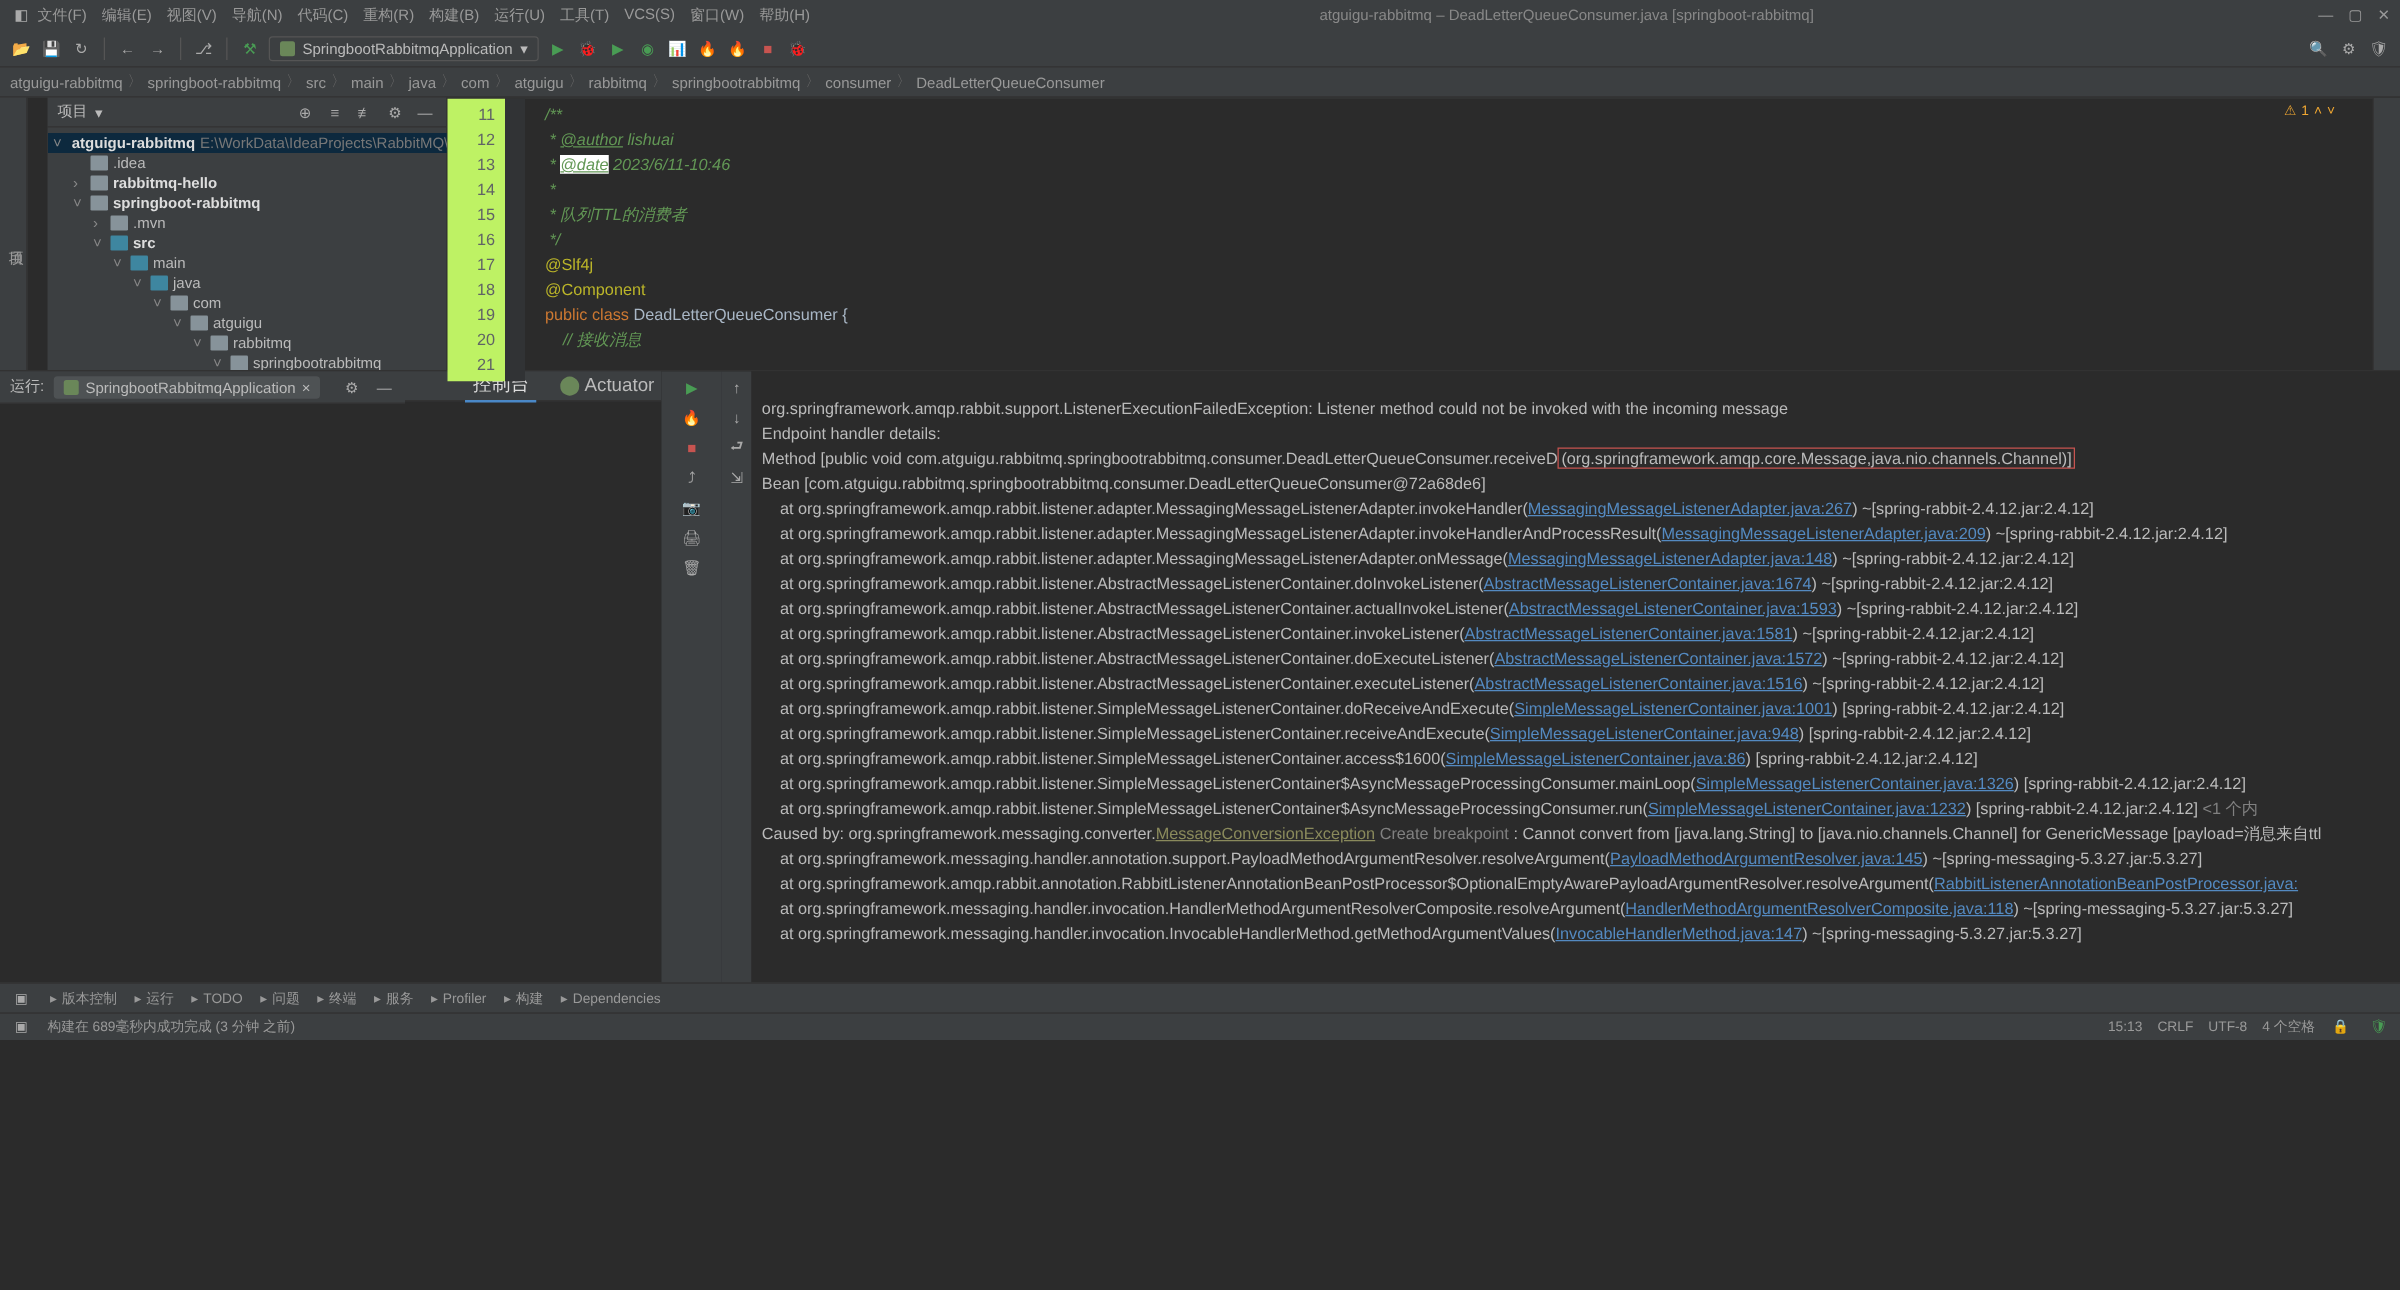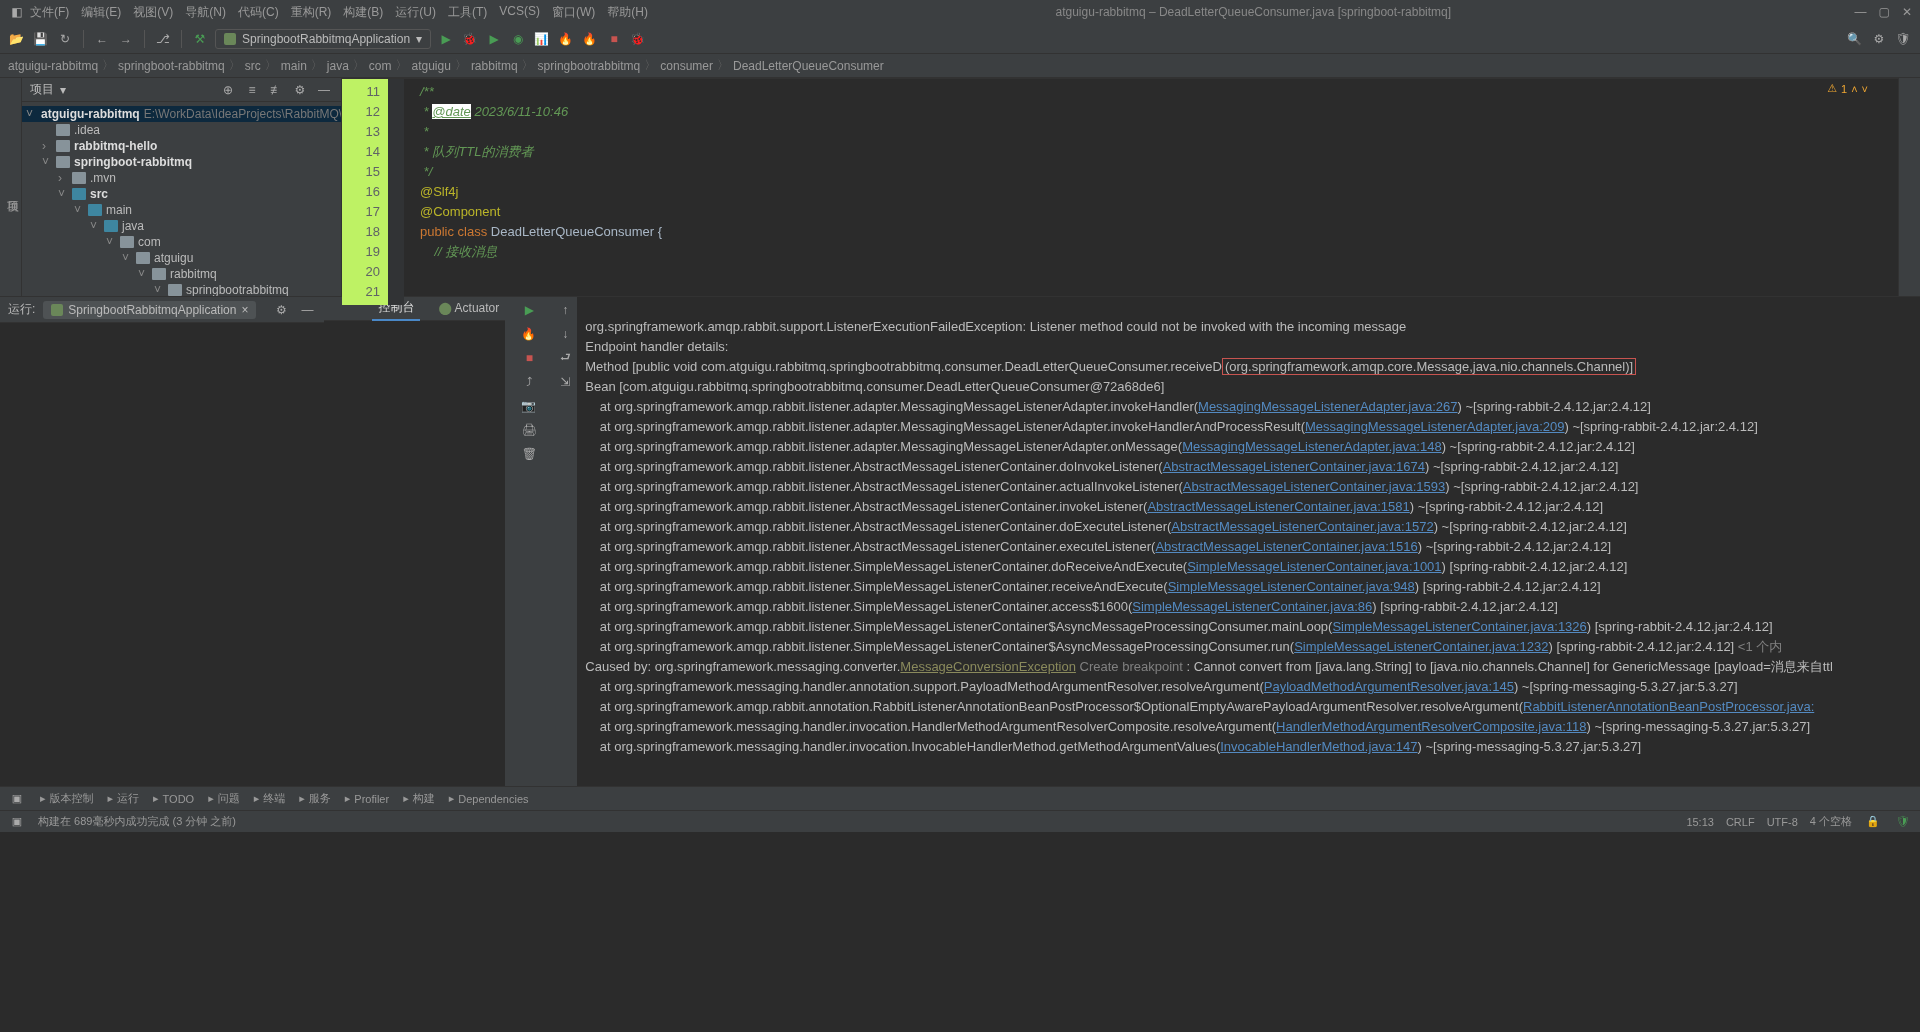--- a/index.html
+++ b/index.html
@@ -14,21 +14,21 @@
 .t-icon { width: 18px; height: 18px; display: inline-flex; align-items: center; justify-content: center; color: #aaa; cursor: pointer; }
 .runcfg { background: #3c3f41; border: 1px solid #555; padding: 2px 8px; border-radius: 3px; display: flex; align-items: center; gap: 6px; }
 .runcfg .sb-icon { width: 12px; height: 12px; background: #6a8759; border-radius: 2px; }
 .green { color: #499c54; }
 .red { color: #c75450; }
 .orange { color: #cc7832; }
 .breadcrumbs { height: 24px; background: #3c3f41; display: flex; align-items: center; padding: 0 8px; gap: 4px; color: #999; border-bottom: 1px solid #323232; }
 .breadcrumbs .chev { color: #666; }
 .main { display: flex; height: 218px; }
 .sidebar-left { width: 22px; background: #3c3f41; border-right: 1px solid #323232; writing-mode: vertical-rl; text-align: center; padding-top: 8px; color: #999; }
-.project-panel { width: 320px; background: #3c3f41; border-right: 1px solid #323232; display: flex; flex-direction: column; }
+.project-panel { width: 320px; background: #3c3f41; border-right: 1px solid #323232; display: flex; flex-direction: column; margin-left: 16px; }
 .panel-header { height: 24px; display: flex; align-items: center; padding: 0 8px; gap: 6px; border-bottom: 1px solid #323232; }
 .tree { flex: 1; overflow: auto; padding: 4px 0; font-size: 12px; }
 .tree-node { display: flex; align-items: center; gap: 4px; padding: 1px 4px; white-space: nowrap; }
 .tree-node.sel { background: #0d293e; }
 .tree-node .arrow { width: 10px; color: #888; }
 .folder-icon { width: 14px; height: 12px; background: #87939a; border-radius: 1px; display: inline-block; }
 .folder-icon.src { background: #3e86a0; }
 .folder-icon.pkg { background: #87939a; }
 .bold { font-weight: bold; color: #ddd; }
 .dim { color: #777; }
@@ -48,21 +48,21 @@
 .c-tag-hl { background: #ffffff; }
 .c-anno { color: #bbb529; }
 .c-key { color: #cc7832; }
 .c-cls { color: #a9b7c6; }
 .warn-badge { position: absolute; right: 30px; top: 4px; color: #f0a732; font-size: 11px; display: flex; align-items: center; gap: 4px; }
 .sidebar-right { width: 22px; background: #3c3f41; border-left: 1px solid #323232; }
 .run-panel { height: 490px; background: #2b2b2b; border-top: 1px solid #323232; display: flex; flex-direction: row; }
 .run-header { height: 26px; background: #3c3f41; display: flex; align-items: center; padding: 0 8px; gap: 8px; border-bottom: 1px solid #323232; }
 .run-title { color: #bbb; }
 .run-app { background: #4e5254; padding: 2px 8px; border-radius: 3px; display: flex; align-items: center; gap: 5px; }
-.run-tabs { height: 24px; background: #3c3f41; display: flex; align-items: center; padding-left: 48px; gap: 12px; border-bottom: 1px solid #323232; font-size: 12px; }
+.run-tabs { height: 24px; background: #3c3f41; display: flex; align-items: center; padding-left: 48px; gap: 12px; border-bottom: 1px solid #323232; font-size: 15px; }
 .run-tab { padding: 3px 6px; border-bottom: 2px solid transparent; cursor: pointer; }
 .run-tab.active { border-bottom-color: #4a88c7; color: #ddd; }
 .run-body { flex: 1; display: flex; overflow: hidden; }
 .run-toolbar { width: 48px; background: #3c3f41; display: flex; flex-direction: column; align-items: center; padding-top: 4px; gap: 6px; }
 .console { flex: 1; overflow: auto; padding: 20px 8px; font-family: "JetBrains Mono", Consolas, monospace; font-size: 13px; line-height: 20px; color: #bbb; white-space: pre; }
 .console .link { color: #548ac1; text-decoration: underline; cursor: pointer; }
 .console .link-y { color: #8a8a5c; text-decoration: underline; }
 .console .boxed { border: 1px solid #c75450; padding: 0 2px; }
 .console .greytxt { color: #808080; }
 .bottom-tabs { height: 24px; background: #3c3f41; display: flex; align-items: center; padding: 0 8px; gap: 14px; border-top: 1px solid #323232; font-size: 11px; color: #999; }
@@ -286,20 +286,21 @@
           <div>16</div>
           <div>17</div>
           <div>18</div>
           <div>19</div>
           <div>20</div>
           <div>21</div>
         </div>
       <div class="gutter2"></div>
       <div class="code-text" id="codetext">
           <div class="line"><span class="c-comment">/**</span></div>
+          <div class="line"><span class="c-comment"> * </span><span class="c-tag">@author</span><span class="c-comment"> lishuai</span></div>
           <div class="line"><span class="c-comment"> * </span><span class="c-tag c-tag-hl">@date</span><span class="c-comment"> 2023/6/11-10:46</span></div>
           <div class="line"><span class="c-comment"> *</span></div>
           <div class="line"><span class="c-comment"> * 队列TTL的消费者</span></div>
           <div class="line"><span class="c-comment"> */</span></div>
           <div class="line"><span class="c-anno">@Slf4j</span></div>
           <div class="line"><span class="c-anno">@Component</span></div>
           <div class="line"><span class="c-key">public class </span><span class="c-cls">DeadLetterQueueConsumer {</span></div>
           <div class="line"><span class=""></span></div>
           <div class="line"><span class="c-comment">    // 接收消息</span></div>
         </div>

